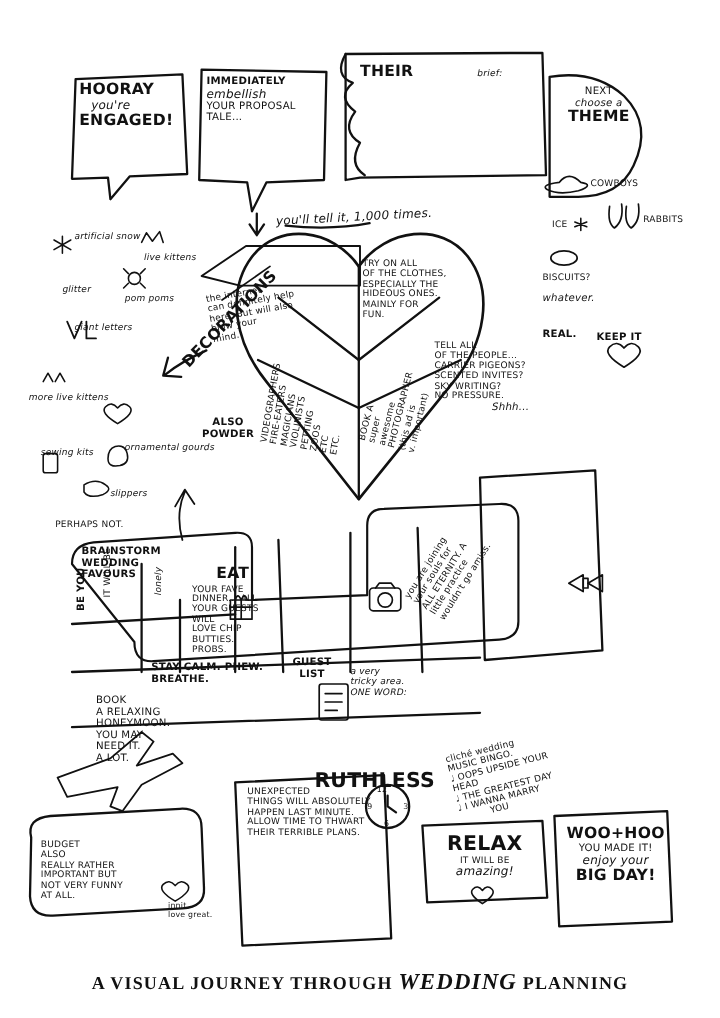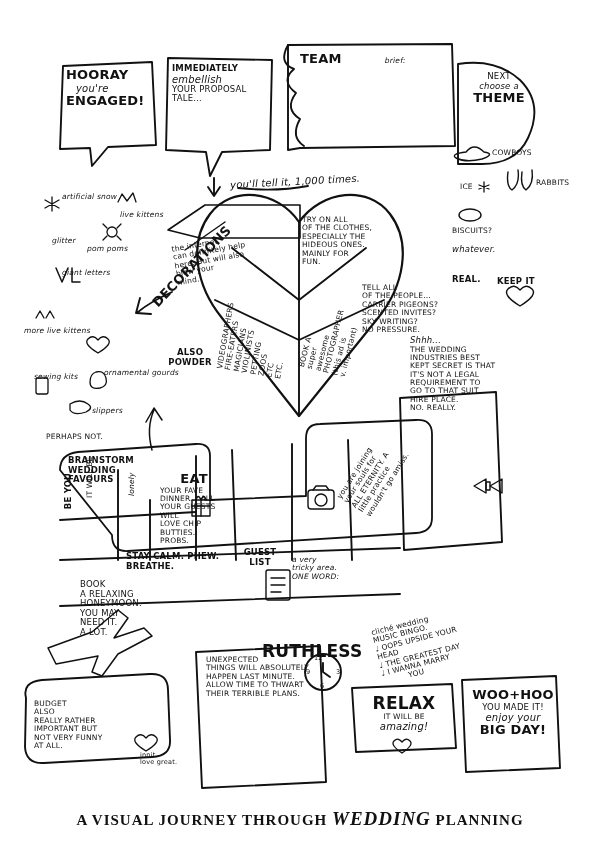--- a/index.html
+++ b/index.html
@@ -234,22 +234,22 @@
   </div>
 
   <div class="node hand" style="left:172px; top:64px; width:96px;">
     <span class="txt small bold up">IMMEDIATELY</span>
     <span class="txt med ital">embellish</span>
     <span class="txt small up">YOUR PROPOSAL</span>
     <span class="txt small up">TALE...</span>
   </div>
 
   <div class="node hand" style="left:300px; top:48px; width:150px;">
-    <span class="txt" style="font-size:13px;font-weight:bold;display:inline-block;">TEAM</span>
-    <span class="txt tiny ital" style="display:inline-block;margin-left:6px;padding-left:32px;">brief:</span>
+    <span class="txt" style="font-size:13px;font-weight:bold;display:inline-block;">THEIR</span>
+    <span class="txt tiny ital" style="display:inline-block;margin-left:16px;padding-left:32px;">brief:</span>
   </div>
 
   <div class="node hand center" style="left:462px; top:72px; width:74px;">
     <span class="txt small up">NEXT</span>
     <span class="txt small ital">choose a</span>
     <span class="txt big up">THEME</span>
   </div>
 
   <div class="node hand tiny up" style="left:492px; top:148px;">
     <span>COWBOYS</span>
@@ -290,21 +290,21 @@
   <div class="node hand small bold up center" style="left:164px; top:348px; width:52px;">
     <span class="txt">ALSO
 POWDER</span>
   </div>
 
   <div class="node hand tiny ital" style="left:62px; top:192px;"><span>artificial
 snow</span></div>
   <div class="node hand tiny ital" style="left:120px; top:210px;"><span>live
 kittens</span></div>
   <div class="node hand tiny ital" style="left:52px; top:236px;"><span>glitter</span></div>
-  <div class="node hand tiny ital" style="left:87px; top:244px;"><span>pom poms</span></div>
+  <div class="node hand tiny ital" style="left:104px; top:244px;"><span>pom poms</span></div>
   <div class="node hand tiny ital" style="left:62px; top:268px;"><span>giant
 letters</span></div>
   <div class="node hand tiny ital" style="left:24px; top:326px;"><span>more
 live kittens</span></div>
   <div class="node hand tiny ital" style="left:34px; top:372px;"><span>sewing
 kits</span></div>
   <div class="node hand tiny ital" style="left:104px; top:368px;"><span>ornamental
 gourds</span></div>
   <div class="node hand tiny ital" style="left:58px; top:406px;margin-left:34px;"><span>slippers</span></div>
   <div class="node hand tiny up" style="left:46px; top:432px;"><span>PERHAPS NOT.</span></div>
@@ -342,28 +342,20 @@
     <span class="txt">tell ALL
 of the people...
 CARRIER PIGEONS?
 SCENTED INVITES?
 SKY WRITING?
 NO PRESSURE.</span>
   </div>
 
   <div class="node hand" style="left:410px; top:336px; width:92px;">
     <span class="txt small ital">Shhh...</span>
-    <span class="txt tiny up">THE WEDDING
-INDUSTRIES BEST
-KEPT SECRET IS THAT
-IT'S NOT A LEGAL
-REQUIREMENT TO
-GO TO THAT SUIT
-HIRE PLACE.
-NO. REALLY.</span>
   </div>
 
   <div class="node hand tiny" style="left:336px; top:496px; width:90px; transform:rotate(-58deg); transform-origin:left top;">
     <span class="txt">you are joining
 your souls for
 ALL ETERNITY. A
 little practice
 wouldn't go amiss.</span>
   </div>
 

